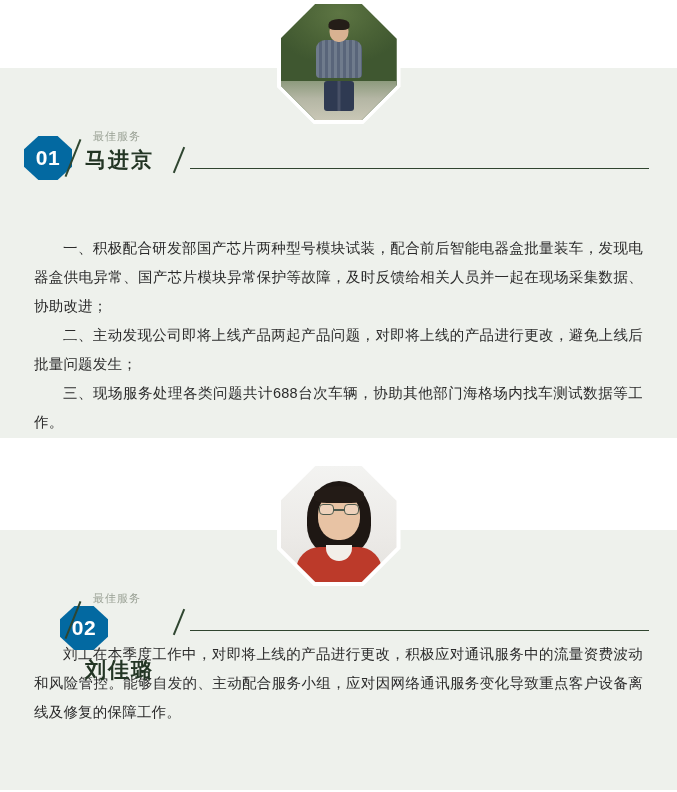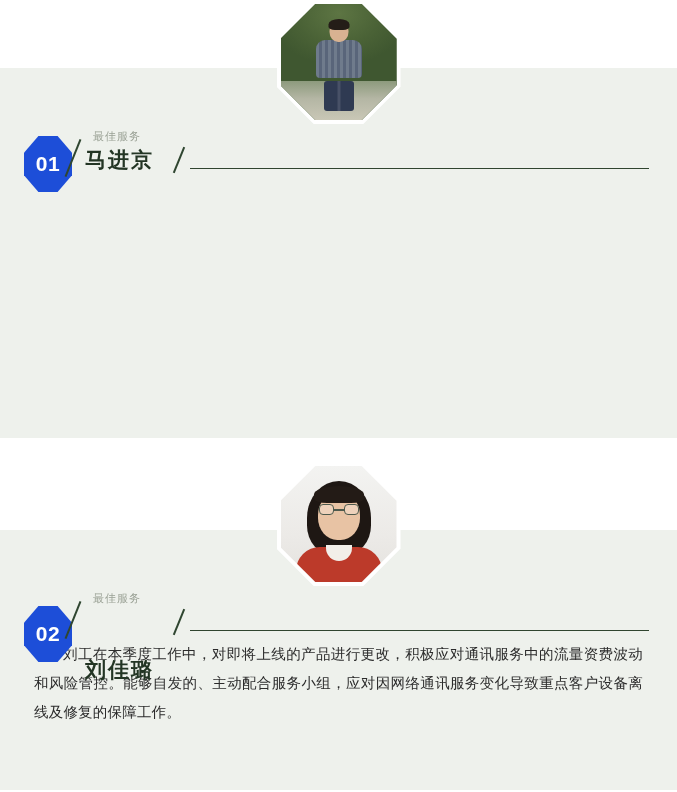--- a/index.html
+++ b/index.html
@@ -223,22 +223,22 @@
   .head-row {
     position: relative;
     padding: 0 28px;
     height: 64px;
   }
   .badge {
     position: absolute;
     left: 24px;
     top: 12px;
     width: 48px;
-    height: 56px;
-    background: #1d4ed8;
+    height: 44px;
+    background: #0369a1;
     -webkit-clip-path: polygon(30% 0%, 70% 0%, 100% 30%, 100% 70%, 70% 100%, 30% 100%, 0% 70%, 0% 30%);
     clip-path: polygon(30% 0%, 70% 0%, 100% 30%, 100% 70%, 70% 100%, 30% 100%, 0% 70%, 0% 30%);
     color: #ffffff;
     font-size: 21px;
     font-weight: bold;
     display: flex;
     align-items: center;
     justify-content: center;
     letter-spacing: 0.5px;
   }
@@ -323,20 +323,25 @@
 
     <div class="head-row" style="padding-top:56px;">
       <div class="badge" style="top:68px;">01</div>
       <div class="slash-1" style="top:70px;"></div>
       <div class="sub-label" style="top:61px;">最佳服务</div>
       <div class="name" style="top:78px;">马进京</div>
       <div class="slash-2" style="top:78px;"></div>
       <div class="rule" style="top:100px;"></div>
     </div>
 
+    <div class="body-text" style="padding-top:46px;">
+      <p>一、积极配合研发部国产芯片两种型号模块试装，配合前后智能电器盒批量装车，发现电器盒供电异常、国产芯片模块异常保护等故障，及时反馈给相关人员并一起在现场采集数据、协助改进；</p>
+      <p>二、主动发现公司即将上线产品两起产品问题，对即将上线的产品进行更改，避免上线后批量问题发生；</p>
+      <p>三、现场服务处理各类问题共计688台次车辆，协助其他部门海格场内找车测试数据等工作。</p>
+    </div>
   </div>
 
   <div class="gap"></div>
 
   <div class="section section-2">
 
     <div class="photo-wrap">
       <div class="photo-frame">
         <div class="photo-inner photo-b">
           <div class="hair-back"></div>
@@ -347,21 +352,21 @@
           <div class="glasses">
             <div class="lens l"></div>
             <div class="bridge"></div>
             <div class="lens r"></div>
           </div>
         </div>
       </div>
     </div>
 
     <div class="head-row">
-      <div class="badge" style="top:76px;">02</div>
+      <div class="badge" style="top:76px;margin-left:36px;">02</div>
       <div class="slash-1" style="top:70px;"></div>
       <div class="sub-label" style="top:61px;">最佳服务</div>
       <div class="name" style="top:78px;margin-top:48px;">刘佳璐</div>
       <div class="slash-2" style="top:78px;"></div>
       <div class="rule" style="top:100px;"></div>
     </div>
 
     <div class="body-text" style="padding-top:46px;">
       <p>刘工在本季度工作中，对即将上线的产品进行更改，积极应对通讯服务中的流量资费波动和风险管控。能够自发的、主动配合服务小组，应对因网络通讯服务变化导致重点客户设备离线及修复的保障工作。</p>
     </div>

